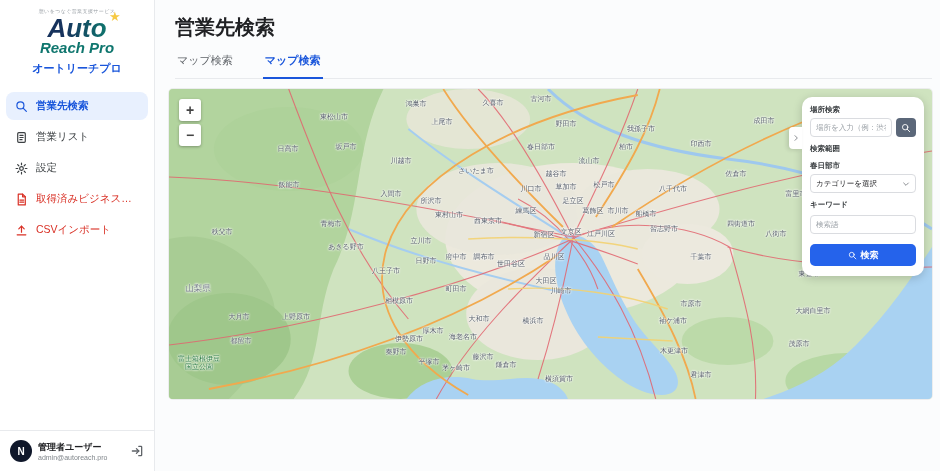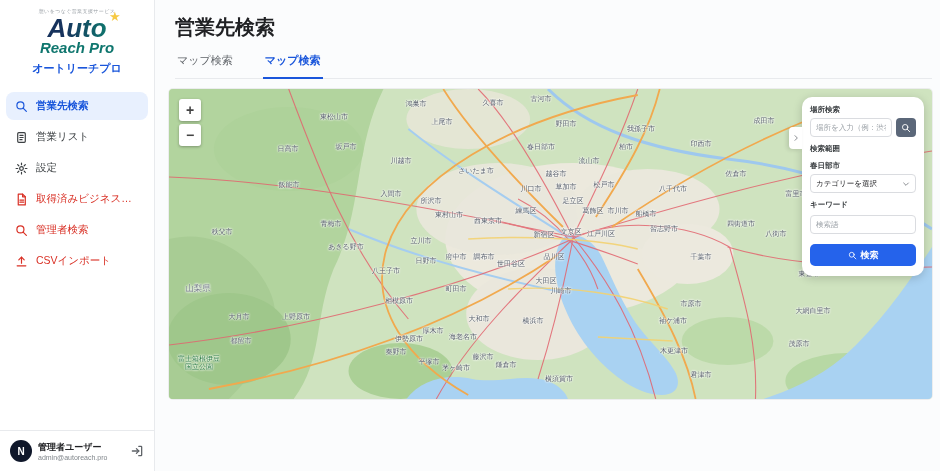--- a/index.html
+++ b/index.html
@@ -121,29 +121,20 @@
         <div class="side-item red">
           <span class="ic">
             <svg viewBox="0 0 24 24" fill="none" stroke="currentColor" stroke-width="2.2" stroke-linecap="round" stroke-linejoin="round">
               <path d="M6 2h8l5 5v15H6z"></path>
               <path d="M14 2v5h5"></path>
               <line x1="9" y1="13" x2="16" y2="13"></line>
               <line x1="9" y1="17" x2="16" y2="17"></line>
             </svg>
           </span>
           <span class="side-label">取得済みビジネス一覧</span>
-        </div>
-        <div class="side-item red">
-          <span class="ic">
-            <svg viewBox="0 0 24 24" fill="none" stroke="currentColor" stroke-width="2.2" stroke-linecap="round" stroke-linejoin="round">
-              <circle cx="10" cy="10" r="6.5"></circle>
-              <line x1="15" y1="15" x2="21" y2="21"></line>
-            </svg>
-          </span>
-          <span class="side-label">管理者検索</span>
         </div>
         <div class="side-item red">
           <span class="ic">
             <svg viewBox="0 0 24 24" fill="none" stroke="currentColor" stroke-width="2.2" stroke-linecap="round" stroke-linejoin="round">
               <path d="M12 15V4"></path>
               <path d="M7 9l5-5 5 5"></path>
               <path d="M4 20h16"></path>
             </svg>
           </span>
           <span class="side-label">CSVインポート</span>

